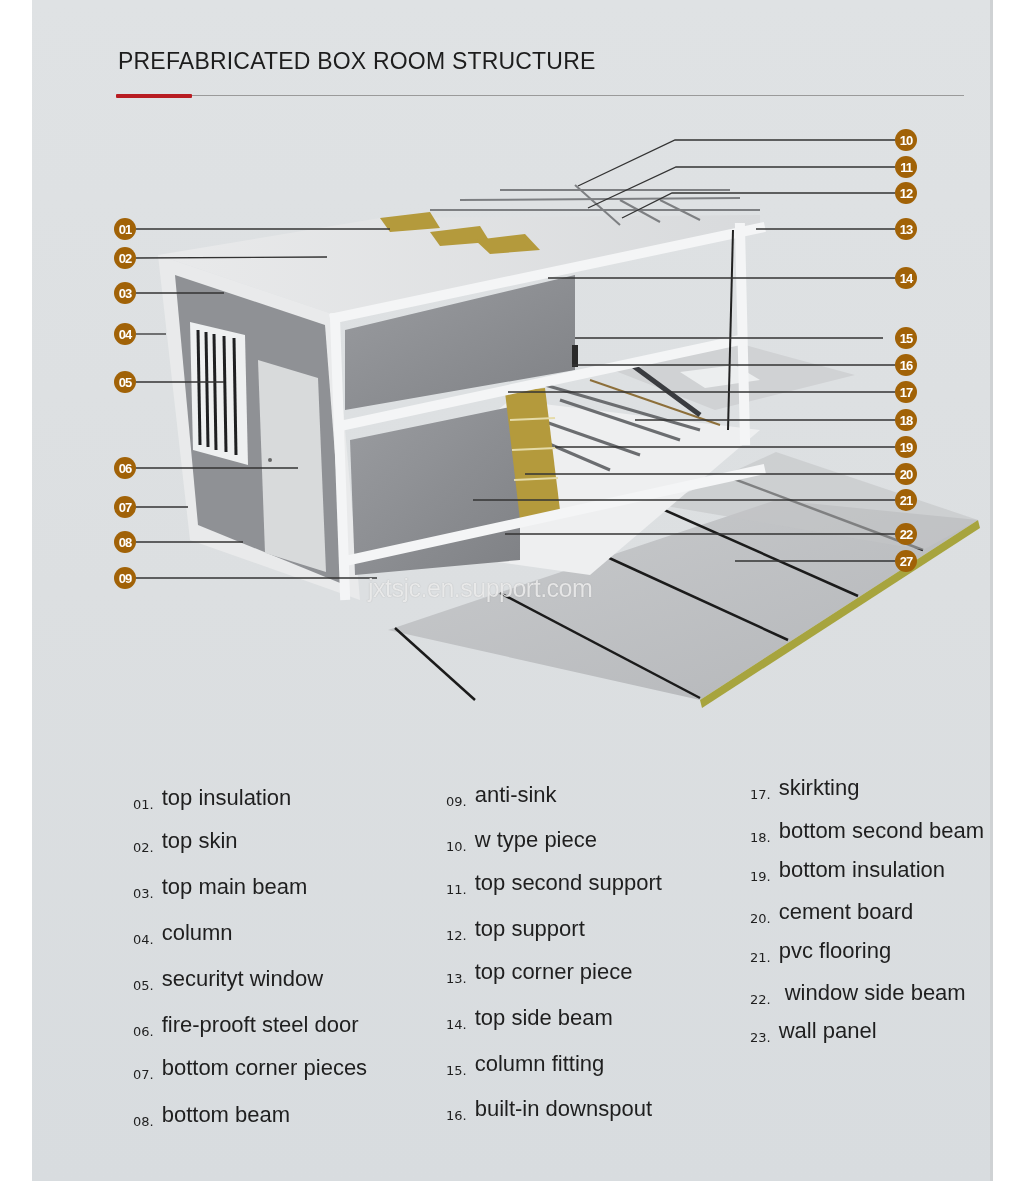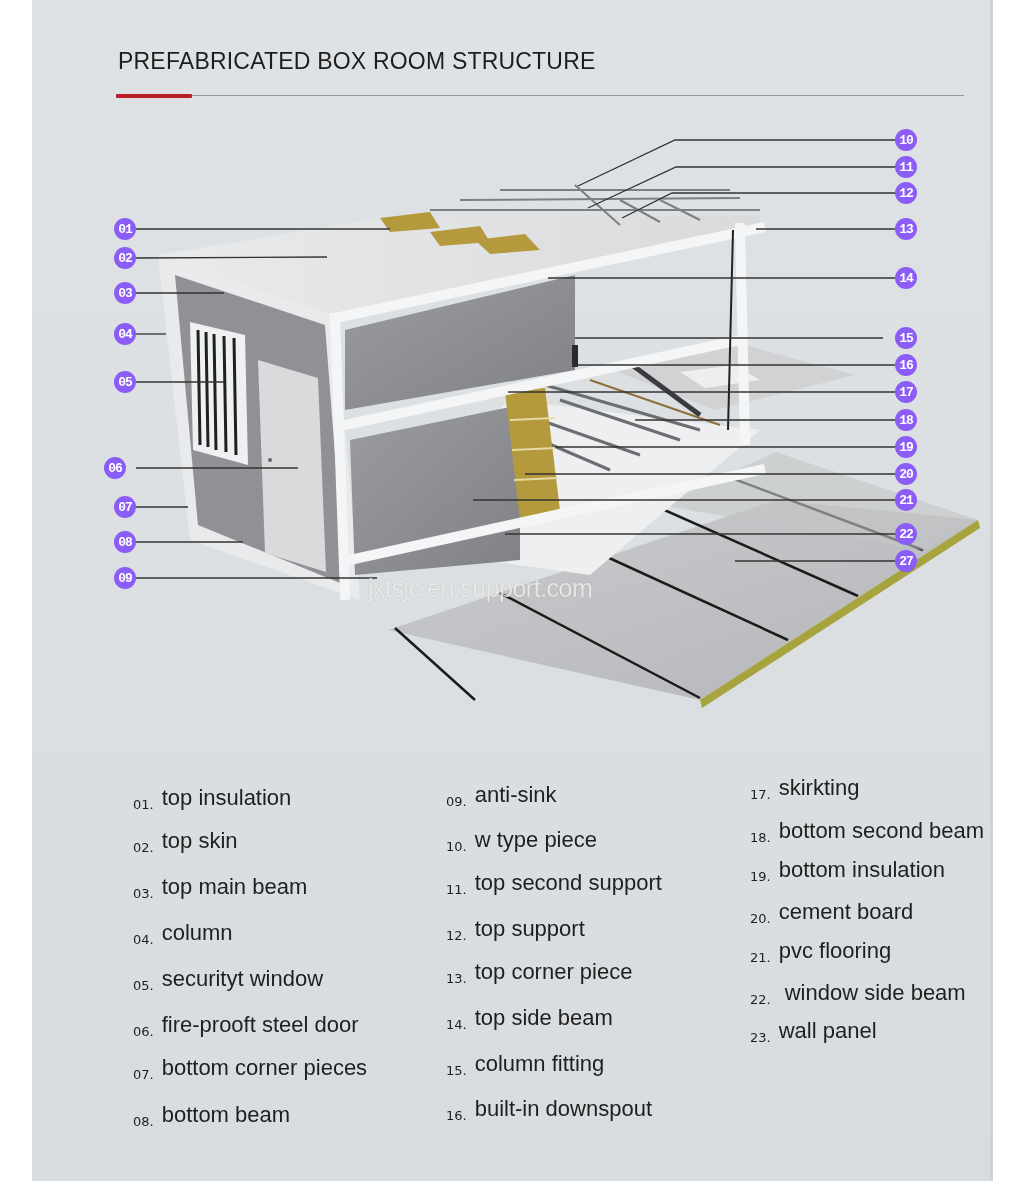--- a/index.html
+++ b/index.html
@@ -8,22 +8,22 @@
   .canvas { position: absolute; left: 32px; top: 0; width: 960px; height: 1181px;
             background: linear-gradient(180deg, #dfe2e4 0%, #dcdfe1 50%, #d8dcdf 100%); }
   .edge-shadow { position: absolute; left: 990px; top: 0; width: 3px; height: 1181px; background: #cfd2d4; }
   .title { position: absolute; left: 118px; top: 48px; font-family: "Liberation Sans", sans-serif;
            font-size: 23px; color: #1d1d1d; letter-spacing: 0.2px; }
   .title-rule { position: absolute; left: 116px; top: 95px; width: 848px; height: 1px; background: #9a9a9a; }
   .title-accent { position: absolute; left: 116px; top: 94px; width: 76px; height: 4px; background: #b81c22; border-radius: 1px; }
 
   svg.diagram { position: absolute; left: 0; top: 0; width: 1024px; height: 760px; }
 
-  .badge { position: absolute; width: 22px; height: 22px; border-radius: 50%; background: #8b5cf6;
-           color: #fff; font-family: Liberation Mono, monospace; font-size: 13px; font-weight: bold;
+  .badge { position: absolute; width: 22px; height: 22px; border-radius: 50%; background: #a16207;
+           color: #fff; font-family: Liberation Sans, sans-serif; font-size: 13px; font-weight: bold;
            display: flex; align-items: center; justify-content: center; letter-spacing: -1px; }
 
   .watermark { position: absolute; left: 368px; top: 574px; font-family: "Liberation Sans", sans-serif;
                font-size: 25px; color: rgba(255,255,255,0.75); letter-spacing: -0.5px;
                text-shadow: 0 0 1px rgba(120,120,120,0.6); }
 
   .legend-item { position: absolute; display: flex; align-items: baseline; white-space: nowrap; color: #1f1f1f; }
   .legend-num { font-family: "DejaVu Sans", sans-serif; font-size: 13px; margin-right: 8px; position: relative; top: 4px; }
   .legend-label { font-family: Liberation Sans, sans-serif; font-size: 22px; }
 </style>
@@ -154,21 +154,21 @@
     <line x1="505" y1="534" x2="895" y2="534"></line>
     <line x1="735" y1="561" x2="895" y2="561"></line>
   </g>
 </svg>
 
 <div class="badge" style="left:114px;top:218px;">01</div>
 <div class="badge" style="left:114px;top:247px;">02</div>
 <div class="badge" style="left:114px;top:282px;">03</div>
 <div class="badge" style="left:114px;top:323px;">04</div>
 <div class="badge" style="left:114px;top:371px;">05</div>
-<div class="badge" style="left:104px;top:457px;">06</div>
+<div class="badge" style="left:114px;top:457px;">06</div>
 <div class="badge" style="left:114px;top:496px;">07</div>
 <div class="badge" style="left:114px;top:531px;">08</div>
 <div class="badge" style="left:114px;top:567px;">09</div>
 
 <div class="badge" style="left:895px;top:129px;">10</div>
 <div class="badge" style="left:895px;top:156px;">11</div>
 <div class="badge" style="left:895px;top:182px;">12</div>
 <div class="badge" style="left:895px;top:218px;">13</div>
 <div class="badge" style="left:895px;top:267px;">14</div>
 <div class="badge" style="left:895px;top:327px;">15</div>

